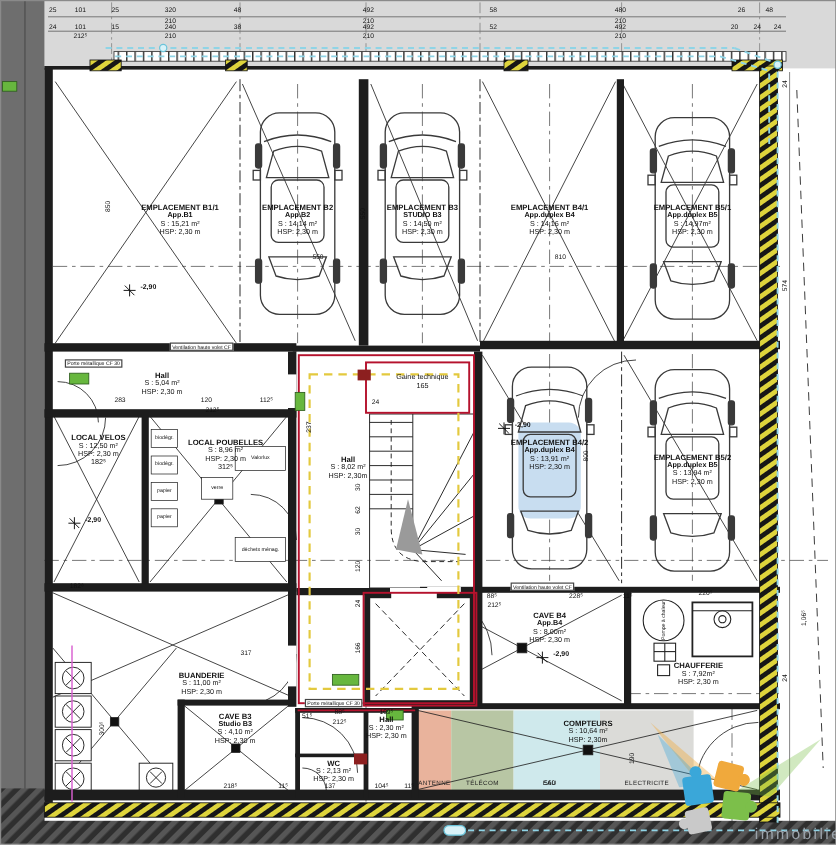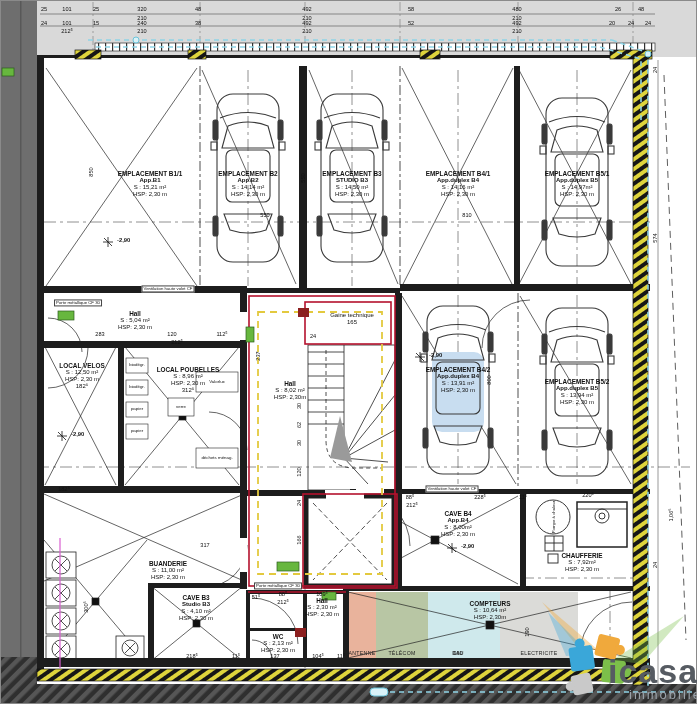--- a/index.html
+++ b/index.html
@@ -531,17 +531,16 @@
   <span class="dim" style="left:318px;top:656px">104⁵</span>
   <span class="dim" style="left:341px;top:656px">11⁵</span>
   <span class="dim" style="left:410px;top:497px">88⁵</span>
   <span class="dim" style="left:412px;top:505px">212⁵</span>
   <span class="dim" style="left:480px;top:497px">228⁵</span>
   <span class="dim" style="left:523px;top:497px">11⁵</span>
   <span class="dim" style="left:588px;top:495px">220⁵</span>
   <span class="dim" style="left:458px;top:653px">560</span>
   <span class="dim rot" style="left:527px;top:632px">190</span>
 
-  <span id="logoName">icasa</span>
   <span id="logoTag">immobilier</span>
 </div>
 
 </div>
 
 </body></html>

